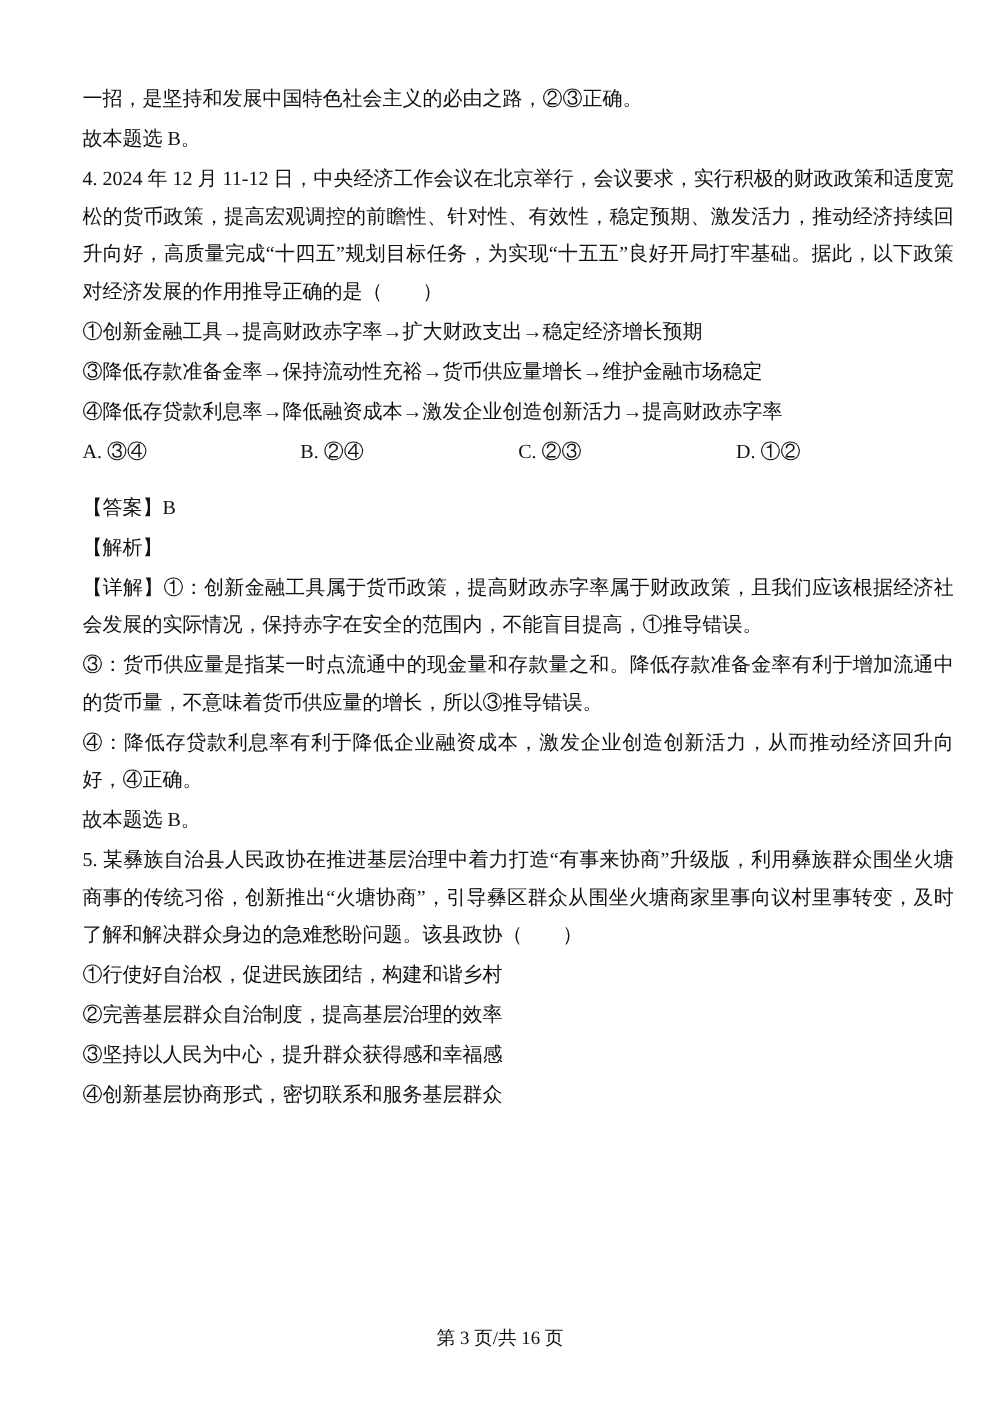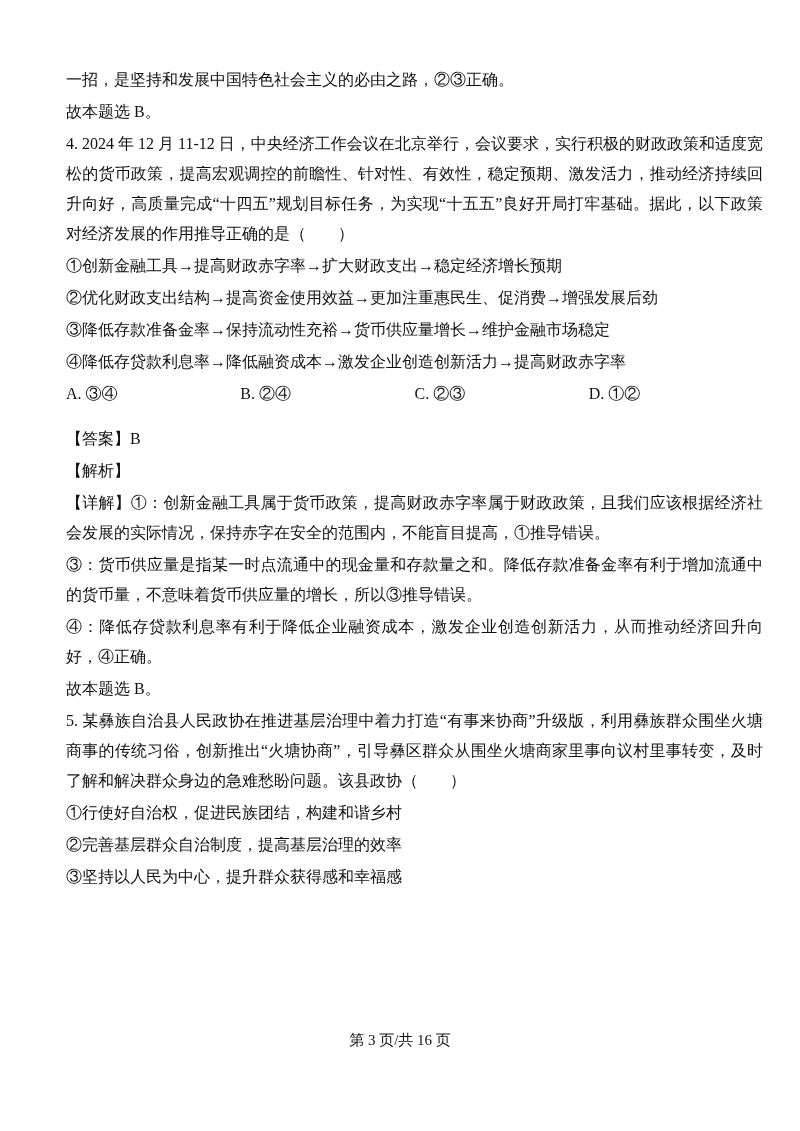--- a/index.html
+++ b/index.html
@@ -33,52 +33,52 @@
     margin: 0 0 15px 0;
     font-size: 16px;
     line-height: 30px;
   }
   .options-row span {
     flex: 0 0 25%;
     text-align: left;
   }
   .page-footer {
     position: absolute;
-    top: 1029px;
+    top: 1060px;
     left: 0;
     width: 800px;
     text-align: center;
     font-size: 15px;
     line-height: 22px;
   }
 </style>
 </head>
 <body>
 
 <div class="page">
   <main class="doc" id="doc-body">
       <p>一招，是坚持和发展中国特色社会主义的必由之路，②③正确。</p>
       <p>故本题选 B。</p>
       <p>4. 2024 年 12 月 11-12 日，中央经济工作会议在北京举行，会议要求，实行积极的财政政策和适度宽松的货币政策，提高宏观调控的前瞻性、针对性、有效性，稳定预期、激发活力，推动经济持续回升向好，高质量完成“十四五”规划目标任务，为实现“十五五”良好开局打牢基础。据此，以下政策对经济发展的作用推导正确的是（　　）</p>
       <p>①创新金融工具→提高财政赤字率→扩大财政支出→稳定经济增长预期</p>
-      <p>②优化财政支出结构→提高资金使用效益→更加注重惠民生、促消费→增强发展后劲</p>
       <p>③降低存款准备金率→保持流动性充裕→货币供应量增长→维护金融市场稳定</p>
       <p>④降低存贷款利息率→降低融资成本→激发企业创造创新活力→提高财政赤字率</p>
       <div class="options-row">
         <span>A. ③④</span>
         <span>B. ②④</span>
         <span>C. ②③</span>
         <span>D. ①②</span>
       </div>
       <p>【答案】B</p>
       <p>【解析】</p>
       <p>【详解】①：创新金融工具属于货币政策，提高财政赤字率属于财政政策，且我们应该根据经济社会发展的实际情况，保持赤字在安全的范围内，不能盲目提高，①推导错误。</p>
       <p>③：货币供应量是指某一时点流通中的现金量和存款量之和。降低存款准备金率有利于增加流通中的货币量，不意味着货币供应量的增长，所以③推导错误。</p>
       <p>④：降低存贷款利息率有利于降低企业融资成本，激发企业创造创新活力，从而推动经济回升向好，④正确。</p>
       <p>故本题选 B。</p>
       <p>5. 某彝族自治县人民政协在推进基层治理中着力打造“有事来协商”升级版，利用彝族群众围坐火塘商事的传统习俗，创新推出“火塘协商”，引导彝区群众从围坐火塘商家里事向议村里事转变，及时了解和解决群众身边的急难愁盼问题。该县政协（　　）</p>
       <p>①行使好自治权，促进民族团结，构建和谐乡村</p>
       <p>②完善基层群众自治制度，提高基层治理的效率</p>
       <p>③坚持以人民为中心，提升群众获得感和幸福感</p>
+      <p>④创新基层协商形式，密切联系和服务基层群众</p>
     </main>
 </div>
 
 <div class="page-footer">第 3 页/共 16 页</div>
 
 </body></html>

